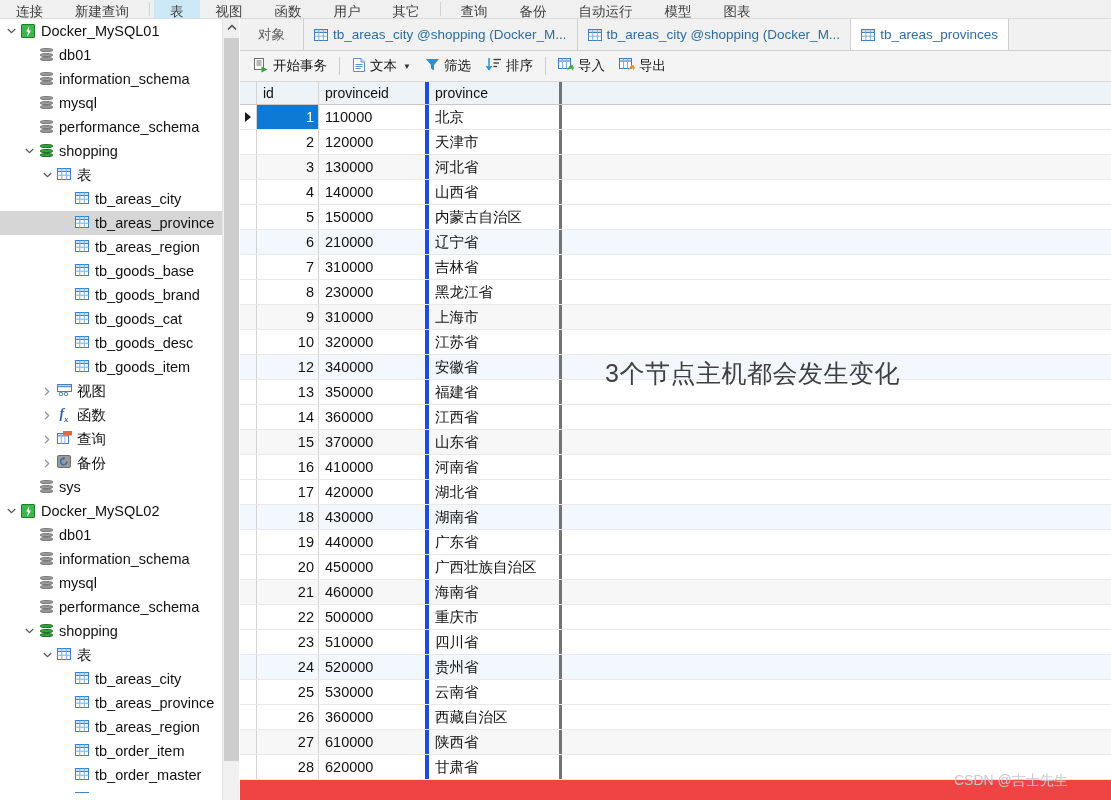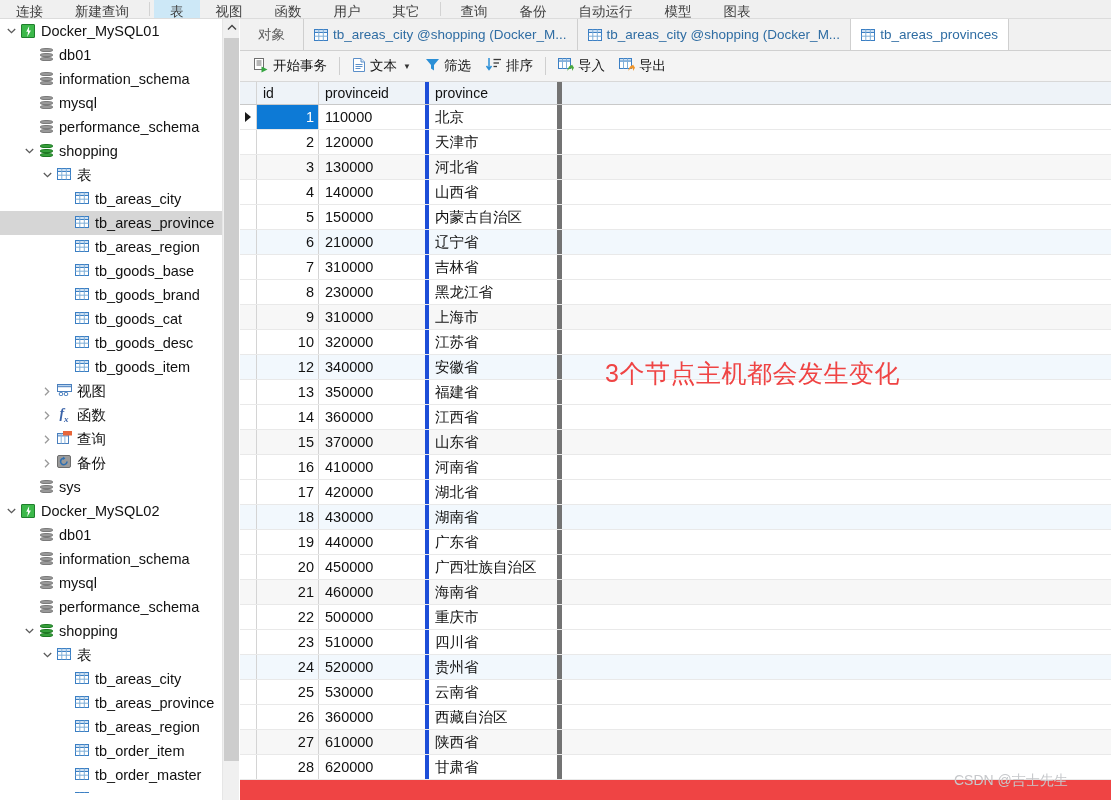--- a/index.html
+++ b/index.html
@@ -131,21 +131,21 @@
   }
   .ghead {
     display: flex; height: 23px; background: #eef3f8;
     border-bottom: 1px solid #c9c9c9;
     font-size: 14px; color: #111;
   }
   .ghead .cell { display: flex; align-items: center; }
   .gutter { width: 17px; min-width: 17px; background: #eef3f8; border-right: 1px solid #d4d4d4; }
   .c-id    { width: 62px; min-width: 62px; border-right: 1px solid #d4d4d4; padding-left: 6px; }
   .c-pid   { width: 110px; min-width: 110px; border-right: 4px solid #1d4ed8; padding-left: 6px; }
-  .c-prov  { width: 133px; min-width: 133px; border-right: 5px solid #737373; padding-left: 6px; }
+  .c-prov  { width: 133px; min-width: 133px; border-right: 3px solid #737373; padding-left: 6px; }
   .c-tail  { flex: 1; }
 
   .grow {
     display: flex; height: 25px; font-size: 14.5px; color: #111;
     border-bottom: 1px solid #e9e9e9; background: #ffffff;
   }
   .grow.alt-gray { background: #f7f7f7; }
   .grow.alt-blue { background: #f2f8fd; }
   .grow .gutter { background: transparent; position: relative; }
   .grow.current .gutter:after {
@@ -157,21 +157,21 @@
     display: flex; align-items: center; justify-content: flex-end;
     padding-right: 4px; padding-left: 0;
   }
   .grow.current .c-id { background: #0d7ad6; color: #ffffff; }
   .grow .c-pid, .grow .c-prov { display: flex; align-items: center; }
   .grow .c-tail { border-right: none; }
 
   
   .annot {
     position: absolute; left: 365px; top: 338px;
-    font-size: 25px; color: #ef4444;
+    font-size: 25px; color: #404040;
     white-space: nowrap; letter-spacing: 0.5px;
   }
 
   
   .watermark {
     position: absolute; left: 954px; top: 772px;
     font-size: 14px; color: #c6c8cb; white-space: nowrap;
   }
 </style>
 </head>

